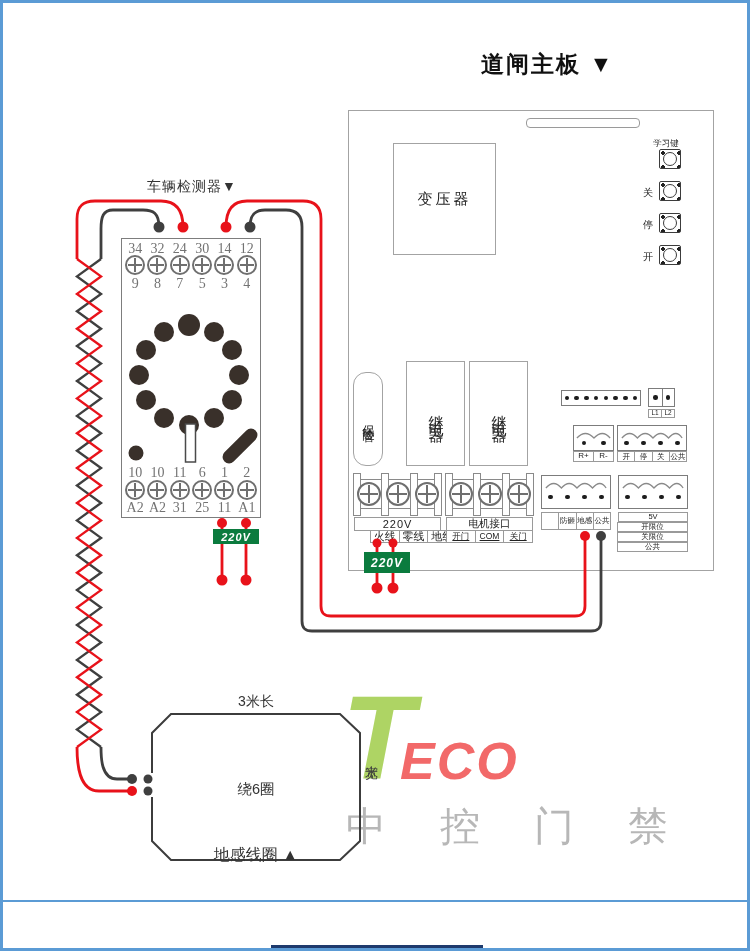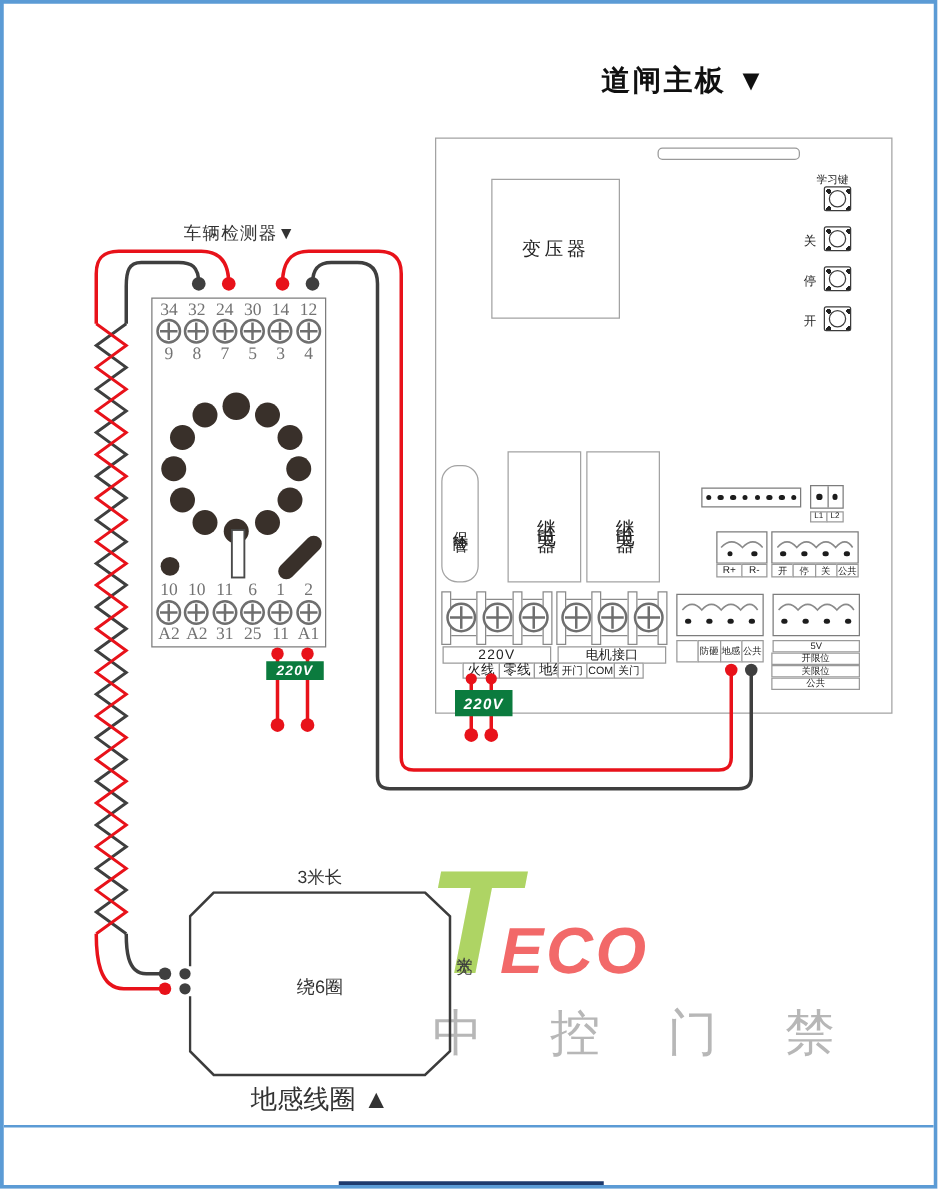--- a/index.html
+++ b/index.html
@@ -154,21 +154,21 @@
   <div class="tblock" style="left:443px;top:476px;">
     <span class="post" style="left:-2px;"></span>
       <span class="post" style="left:26px;"></span>
     <span class="post" style="left:55px;"></span>
       <span class="post" style="left:79px;"></span>
     <span class="screw bscrew" style="left:2px;"></span>
     <span class="screw bscrew" style="left:31px;"></span>
     <span class="screw bscrew" style="left:60px;"></span>
   </div>
   <div class="abs lblbox" style="left:443px;top:514px;width:87px;height:14px;font-size:10.5px;">电机接口</div>
-  <div class="abs cellrow" style="left:443px;top:527px;width:69px;height:13px;font-size:8.5px;">
+  <div class="abs cellrow" style="left:443px;top:527px;width:87px;height:13px;font-size:8.5px;text-decoration:underline;">
     <span>开门</span>
     <span>COM</span>
     <span>关门</span>
   </div>
 
   <div class="conn" style="left:558px;top:387px;width:80px;height:16px;">
     <div class="cdots" style="top:0;bottom:0;">
       <span class="cdot"></span>
         <span class="cdot"></span>
         <span class="cdot"></span>
@@ -332,21 +332,21 @@
     <span>A1</span>
   </div>
 
   <div class="abs gtag" style="left:210px;top:526px;width:46px;height:15px;font-size:11px;">220V</div>
 
   <svg class="abs" style="left:148px;top:710px;z-index:2;" width="212" height="150">
     <path d="M 1 84 L 1 128 L 20 147 L 189 147 L 209 128 L 209 20 L 189 1 L 20 1 L 1 20 L 1 60" fill="none" stroke="#3c3c3c" stroke-width="2"></path>
   </svg>
   <div class="abs ctr coillbl" style="left:148px;top:690px;width:210px;">3米长</div>
   <div class="abs ctr coillbl" style="left:148px;top:777px;width:210px;font-size:14.5px;">绕6圈</div>
-  <div class="abs ctr coillbl" style="left:148px;top:862px;width:210px;font-size:21px;">地感线圈 ▲</div>
+  <div class="abs ctr coillbl" style="left:148px;top:842px;width:210px;font-size:16px;">地感线圈 ▲</div>
   <div class="abs" id="coil-width-label">米宽</div>
 
   <svg id="wires" width="750" height="951">
 
     <path id="zigzag-black" fill="none" stroke="#3f3f3f" stroke-width="2.4" d="M 98 256 L 74 273.4 L 98 290.9 L 74 308.3 L 98 325.7 L 74 343.1 L 98 360.6 L 74 378.0 L 98 395.4 L 74 412.9 L 98 430.3 L 74 447.7 L 98 465.1 L 74 482.6 L 98 500.0 L 74 517.4 L 98 534.9 L 74 552.3 L 98 569.7 L 74 587.1 L 98 604.6 L 74 622.0 L 98 639.4 L 74 656.9 L 98 674.3 L 74 691.7 L 98 709.1 L 74 726.6 L 98 744.0"></path>
     <path id="zigzag-red" fill="none" stroke="#e8121a" stroke-width="2.4" d="M 74 256 L 98 273.4 L 74 290.9 L 98 308.3 L 74 325.7 L 98 343.1 L 74 360.6 L 98 378.0 L 74 395.4 L 98 412.9 L 74 430.3 L 98 447.7 L 74 465.1 L 98 482.6 L 74 500.0 L 98 517.4 L 74 534.9 L 98 552.3 L 74 569.7 L 98 587.1 L 74 604.6 L 98 622.0 L 74 639.4 L 98 656.9 L 74 674.3 L 98 691.7 L 74 709.1 L 98 726.6 L 74 744.0"></path>
 
     <path d="M 156 224 C 156 210 150 207 140 207 L 110 207 C 100 207 98 214 98 226 L 98 256" fill="none" stroke="#3f3f3f" stroke-width="2.8"></path>
     <path d="M 180 224 C 180 206 172 198 158 198 L 92 198 C 79 198 74 204 74 216 L 74 256" fill="none" stroke="#e8121a" stroke-width="2.8"></path>
 

